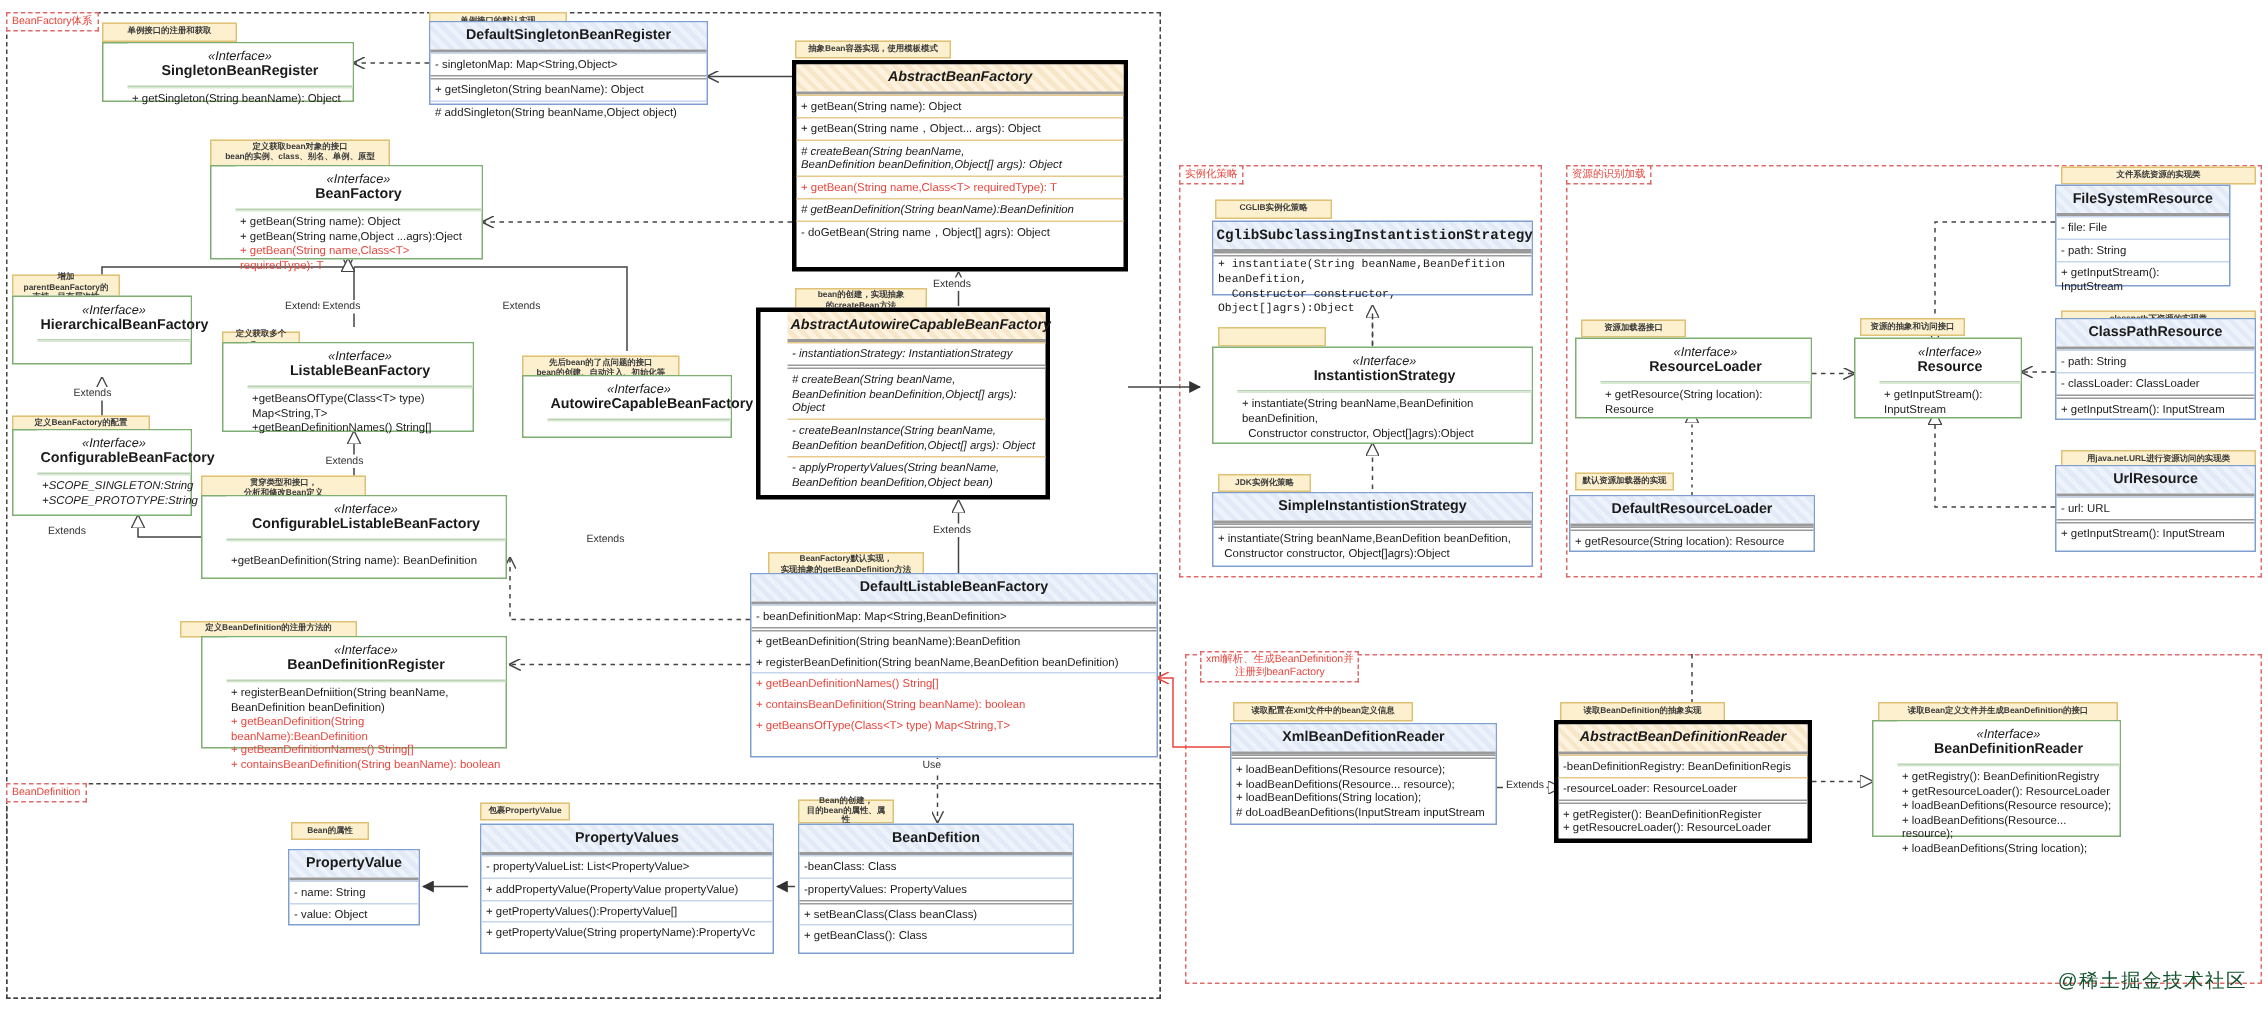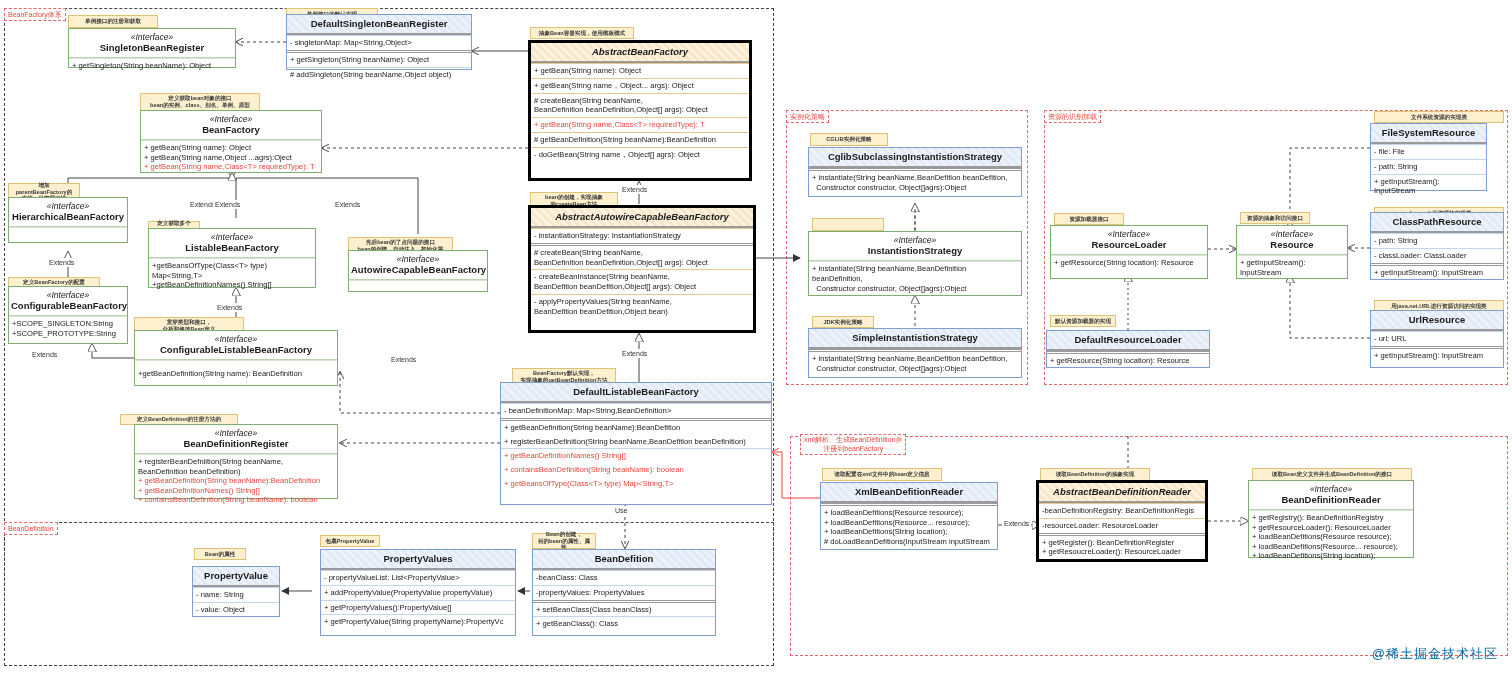--- a/index.html
+++ b/index.html
@@ -19,23 +19,23 @@
   
   .umlbox{position:absolute;box-sizing:border-box;background:#fff;}
   .umlbox .title{
     text-align:center;font-weight:bold;font-size:9.5px;line-height:12px;
     padding:3px 2px;box-sizing:border-box;
   }
   .umlbox .stereo{display:block;font-style:italic;font-weight:normal;font-size:8.5px;line-height:10px;}
   .umlbox .sect{padding:2px 3px;box-sizing:border-box;font-size:7.6px;line-height:9.6px;}
   .umlbox .row{font-size:7.6px;line-height:9.8px;padding:2px 3px;box-sizing:border-box;white-space:pre-wrap;}
   .red{color:#e8453c;}
-  .ital{}
-  
-  .g{border:1px solid #7fae72;}
+  .ital{font-style:italic;}
+  
+  .g{border:1px solid #7fae72;padding-left:16px;}
   .g .title{background:#fff;border-bottom:1px solid #b9d3b2;}
   .g .row,.g .sect{border-top:1px solid #d8e7d3;}
   .g .row:first-child,.g .sect:first-child{border-top:none;}
   
   .o{border:3px solid #000000;}
   .o .title{background:repeating-linear-gradient(45deg,#fdf3e0,#fdf3e0 3px,#f7e6c8 3px,#f7e6c8 6px);
       border-bottom:2px solid #9a9a9a;font-style:italic;}
   .o .row,.o .sect{border-top:1px solid #e6c98a;}
   .o .row:first-child,.o .sect:first-child{border-top:none;}
   
@@ -48,21 +48,21 @@
   
   .note{
     position:absolute;background:#fdf0cf;border:1px solid #e0c277;
     font-size:5.6px;line-height:6.6px;font-weight:bold;color:#3a3a3a;
     padding:2px 4px;box-sizing:border-box;text-align:center;white-space:pre-line;
     display:flex;align-items:center;justify-content:center;
   }
   
   .edgelabel{position:absolute;font-size:7px;line-height:9px;background:#fff;padding:0 2px;color:#333;white-space:nowrap;}
   
-  .watermark{position:absolute;right:14px;bottom:16px;color:#0369a1;font-size:13px;letter-spacing:1px;margin-left:36px;}
+  .watermark{position:absolute;right:14px;bottom:16px;color:#14532d;font-size:13px;letter-spacing:1px;margin-left:36px;}
   svg.lines{position:absolute;inset:0;width:1512px;height:679px;pointer-events:none;}
 </style>
 </head>
 <body>
 
 <div id="canvas">
 
   <div class="bigframe" style="left:4px;top:8px;width:770px;height:658px;"></div>
   <div class="bigframe" style="left:4px;top:522px;width:770px;height:144px;"></div>
 
@@ -293,21 +293,21 @@
     <div class="row">+ getBean(String name，Object... args): Object</div>
     <div class="row ital"># createBean(String beanName,
 BeanDefinition beanDefinition,Object[] args): Object</div>
     <div class="row red">+ getBean(String name,Class&lt;T&gt; requiredType): T</div>
     <div class="row ital"># getBeanDefinition(String beanName):BeanDefinition</div>
     <div class="row">- doGetBean(String name，Object[] agrs): Object</div>
   </div>
 
   <div class="note" style="left:530px;top:192px;width:88px;height:17px;">bean的创建，实现抽象
 的createBean方法</div>
-  <div class="umlbox o" style="left:528px;top:205px;width:228px;height:128px;">
+  <div class="umlbox o" style="left:504px;top:205px;width:196px;height:128px;padding-left:18px;">
     <div class="title">AbstractAutowireCapableBeanFactory</div>
     <div class="row ital">- instantiationStrategy: InstantiationStrategy</div>
     <div class="row ital thick-sep"># createBean(String beanName,
 BeanDefinition beanDefinition,Object[] args): Object</div>
     <div class="row ital">- createBeanInstance(String beanName,
 BeanDefition beanDefition,Object[] args): Object</div>
     <div class="row ital">- applyPropertyValues(String beanName,
 BeanDefition beanDefition,Object bean)</div>
   </div>
 
@@ -317,21 +317,21 @@
     <div class="title">DefaultListableBeanFactory</div>
     <div class="row">- beanDefinitionMap: Map&lt;String,BeanDefinition&gt;</div>
     <div class="row thick-sep">+ getBeanDefinition(String beanName):BeanDefition</div>
     <div class="row" style="border-top:none;">+ registerBeanDefinition(String beanName,BeanDefition beanDefinition)</div>
     <div class="row red">+ getBeanDefinitionNames() String[]</div>
     <div class="row red" style="border-top:none;">+ containsBeanDefinition(String beanName): boolean</div>
     <div class="row red" style="border-top:none;">+ getBeansOfType(Class&lt;T&gt; type) Map&lt;String,T&gt;</div>
   </div>
 
   <div class="note" style="left:810px;top:133px;width:78px;height:13px;">CGLIB实例化策略</div>
-  <div class="umlbox b" style="left:808px;top:147px;width:214px;height:50px;">
+  <div class="umlbox b" style="left:808px;top:147px;width:214px;height:50px;font-family:Liberation Mono, monospace;">
     <div class="title">CglibSubclassingInstantistionStrategy</div>
     <div class="row thick-sep">+ instantiate(String beanName,BeanDefition beanDefition,
   Constructor constructor, Object[]agrs):Object</div>
   </div>
 
   <div class="note" style="left:812px;top:218px;width:72px;height:13px;"></div>
   <div class="umlbox g" style="left:808px;top:231px;width:214px;height:65px;">
     <div class="title">
       <span class="stereo">«Interface»</span>
       <span>InstantistionStrategy</span>

